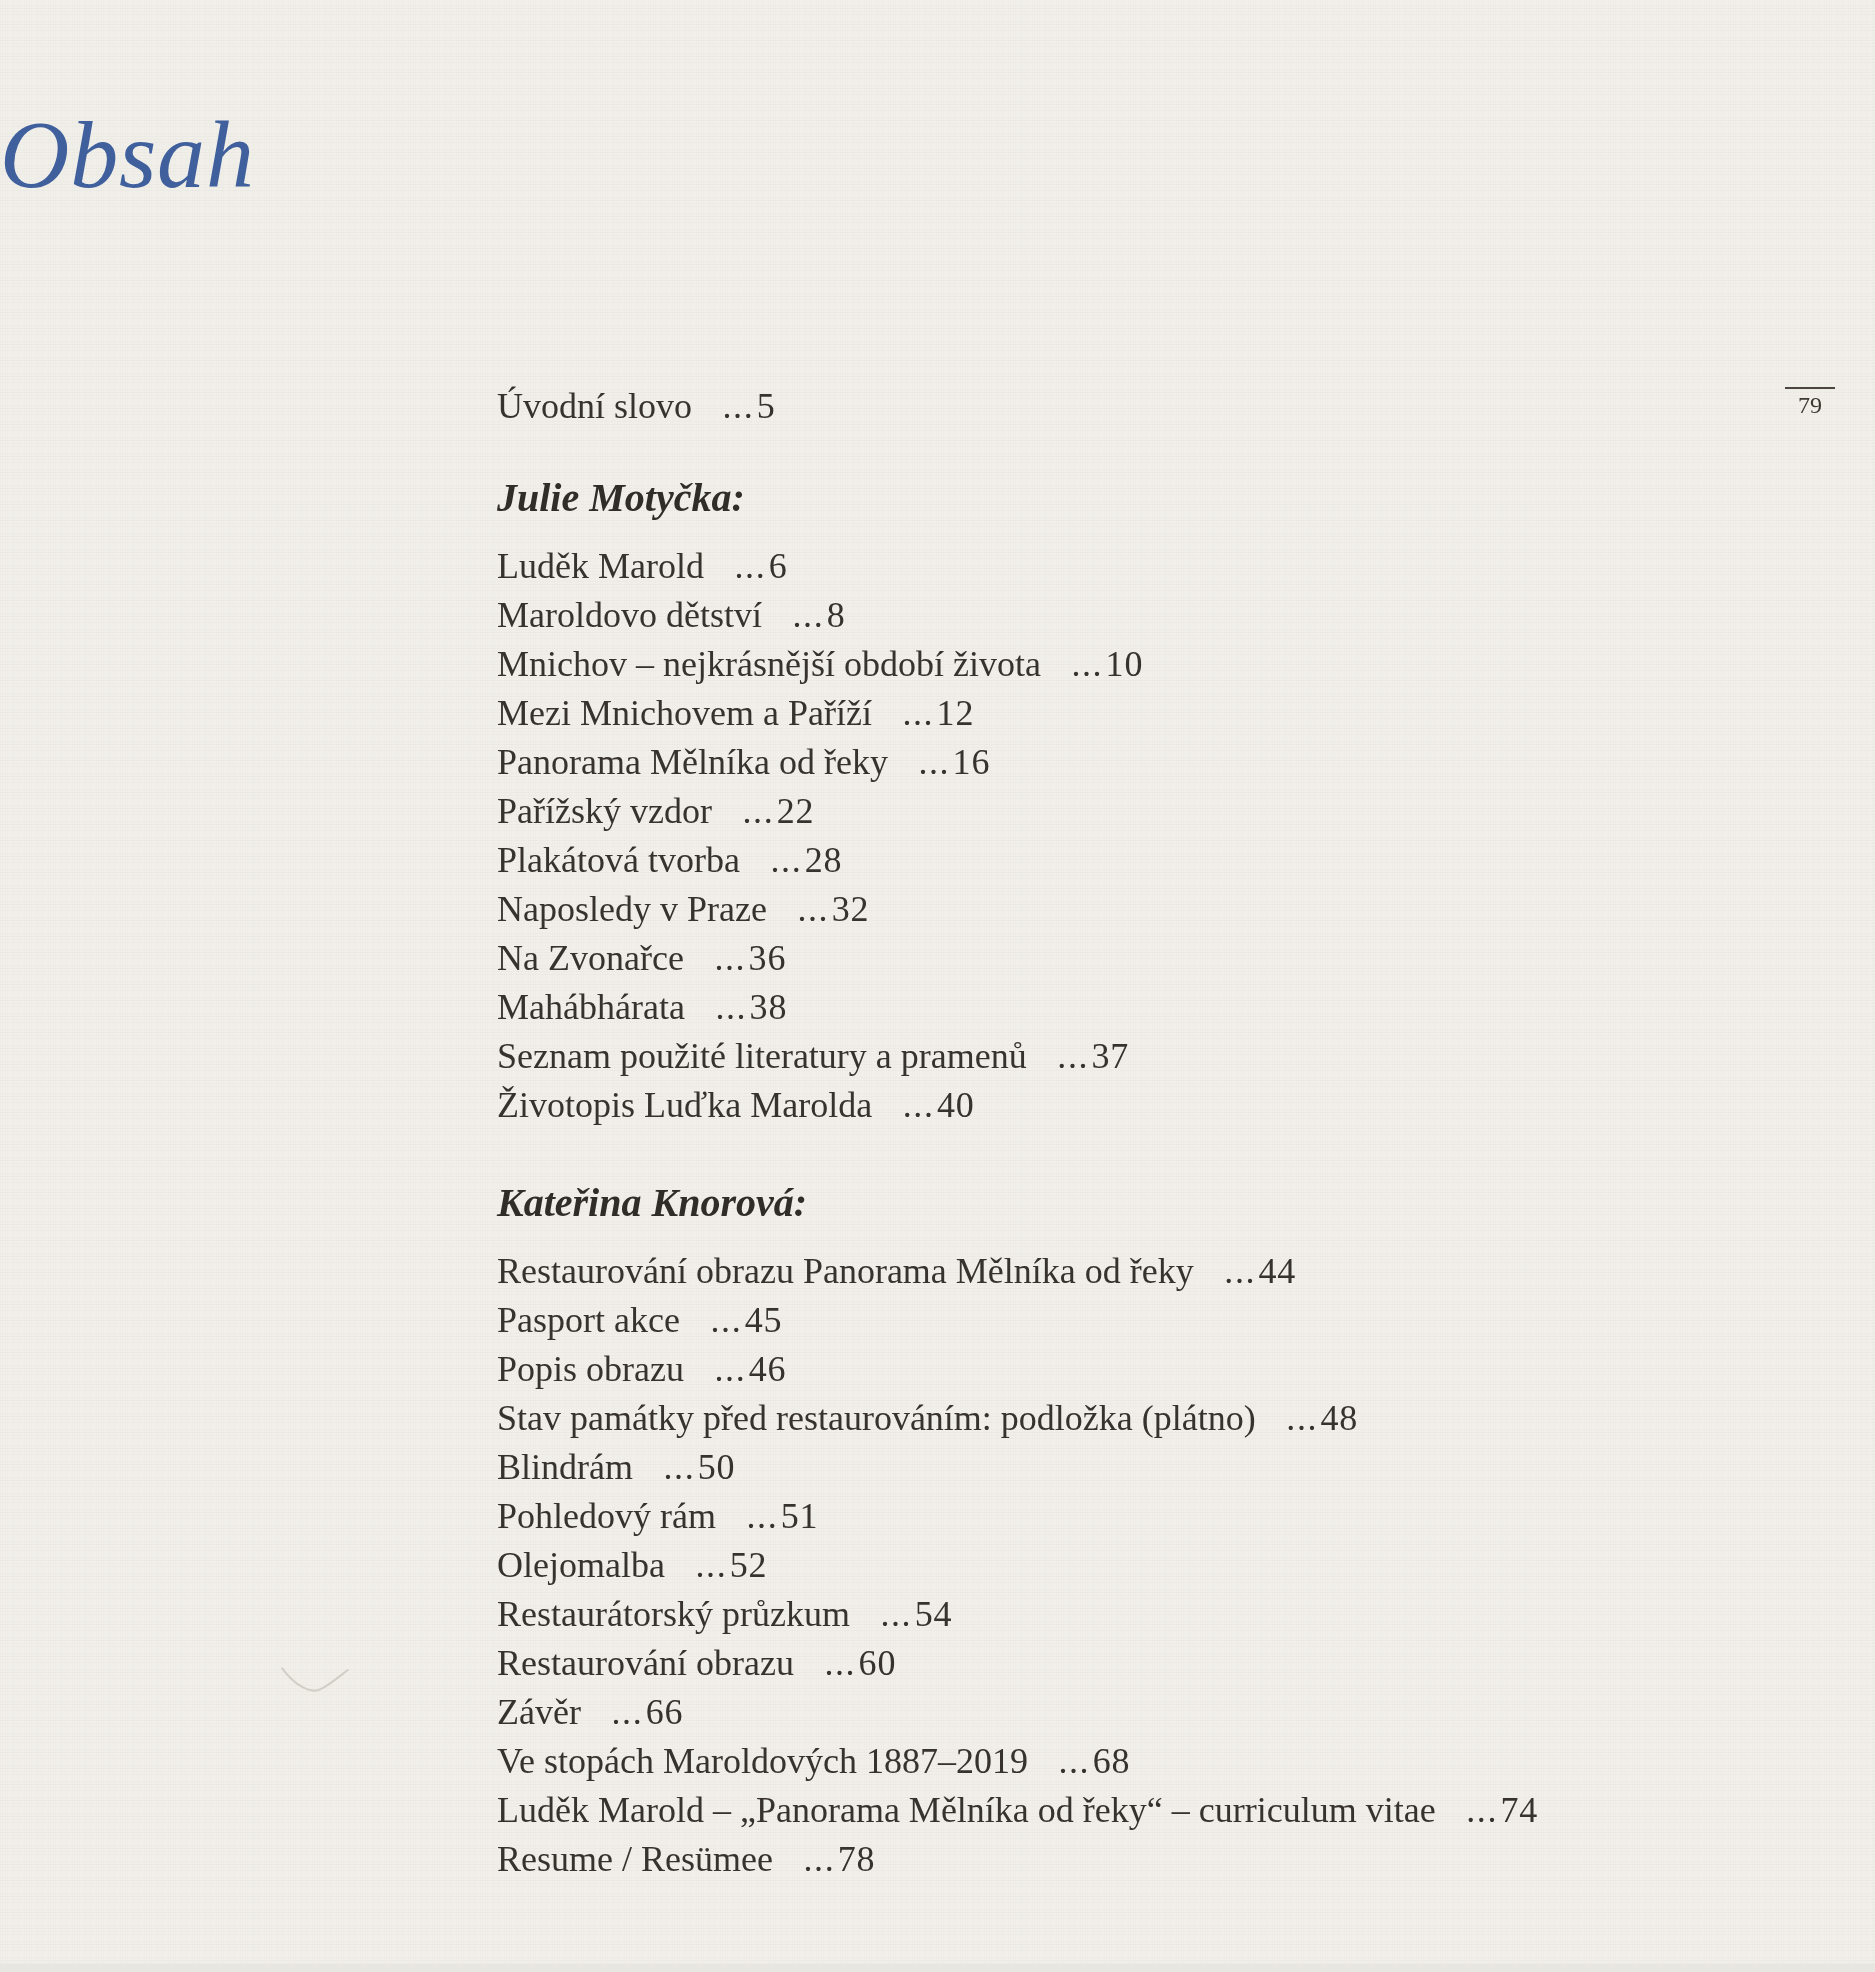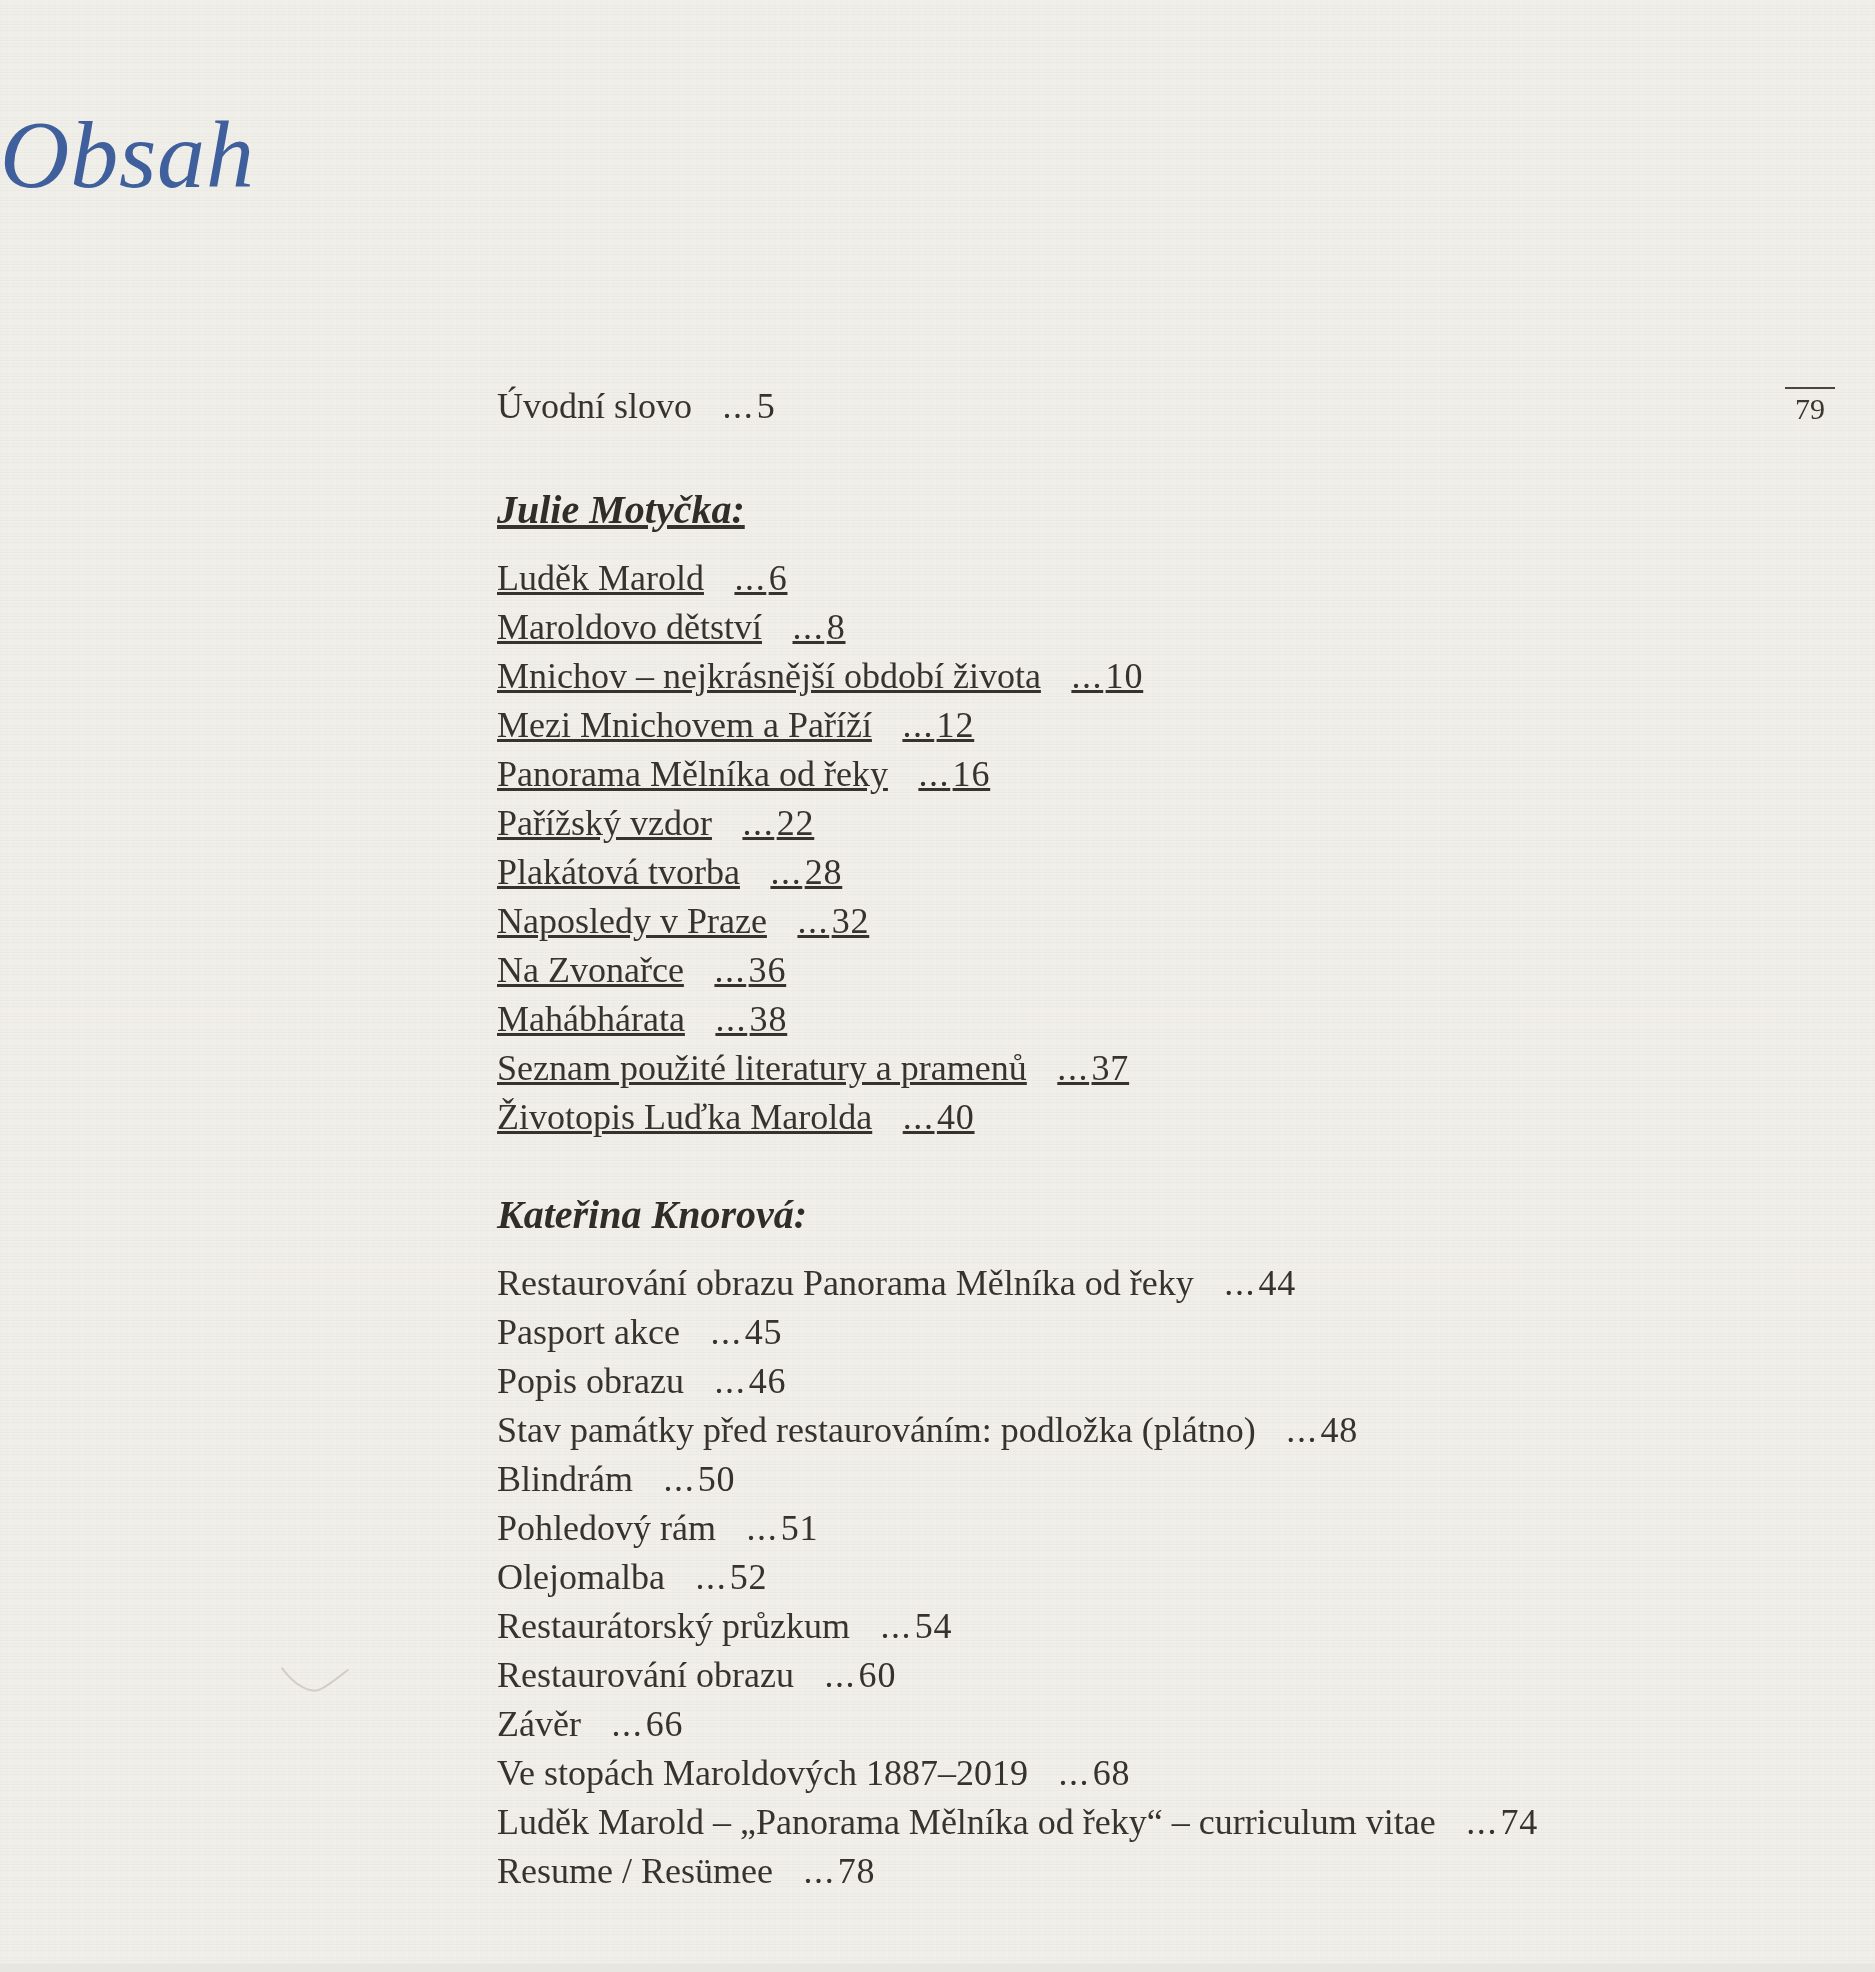--- a/index.html
+++ b/index.html
@@ -39,21 +39,21 @@
   .toc-section { margin: 0; }
   .toc-section .sec-heading {
     margin: 0 0 20px 0;
     font-size: 40px;
     line-height: 48px;
     font-style: italic;
     font-weight: 700;
     color: #302d28;
   }
   .toc-section.first { margin-top: 179px; }
-  .toc-section.second { margin-top: 55px; text-decoration: underline; }
+  .toc-section.second { margin-top: 43px; }
   .toc-section.third { margin-top: 49px; }
   ul.entries {
     list-style: none;
     margin: 0;
     padding: 0;
   }
   li.entry {
     font-size: 36px;
     line-height: 49px;
     white-space: nowrap;
@@ -64,21 +64,21 @@
   }
   .leader .num { margin-left: 2.4px; letter-spacing: 0.8px; }
   .folio {
     position: absolute;
     top: 387px;
     left: 1785px;
     width: 50px;
     border-top: 2.4px solid #4a463f;
     padding-top: 3.2px;
     text-align: center;
-    font-size: 30px;
+    font-size: 24px;
     color: #3b3731;
   }
   .scan-mark {
     position: absolute;
     left: 279px;
     top: 1662px;
     opacity: 0.55;
   }
 </style>
 </head>

